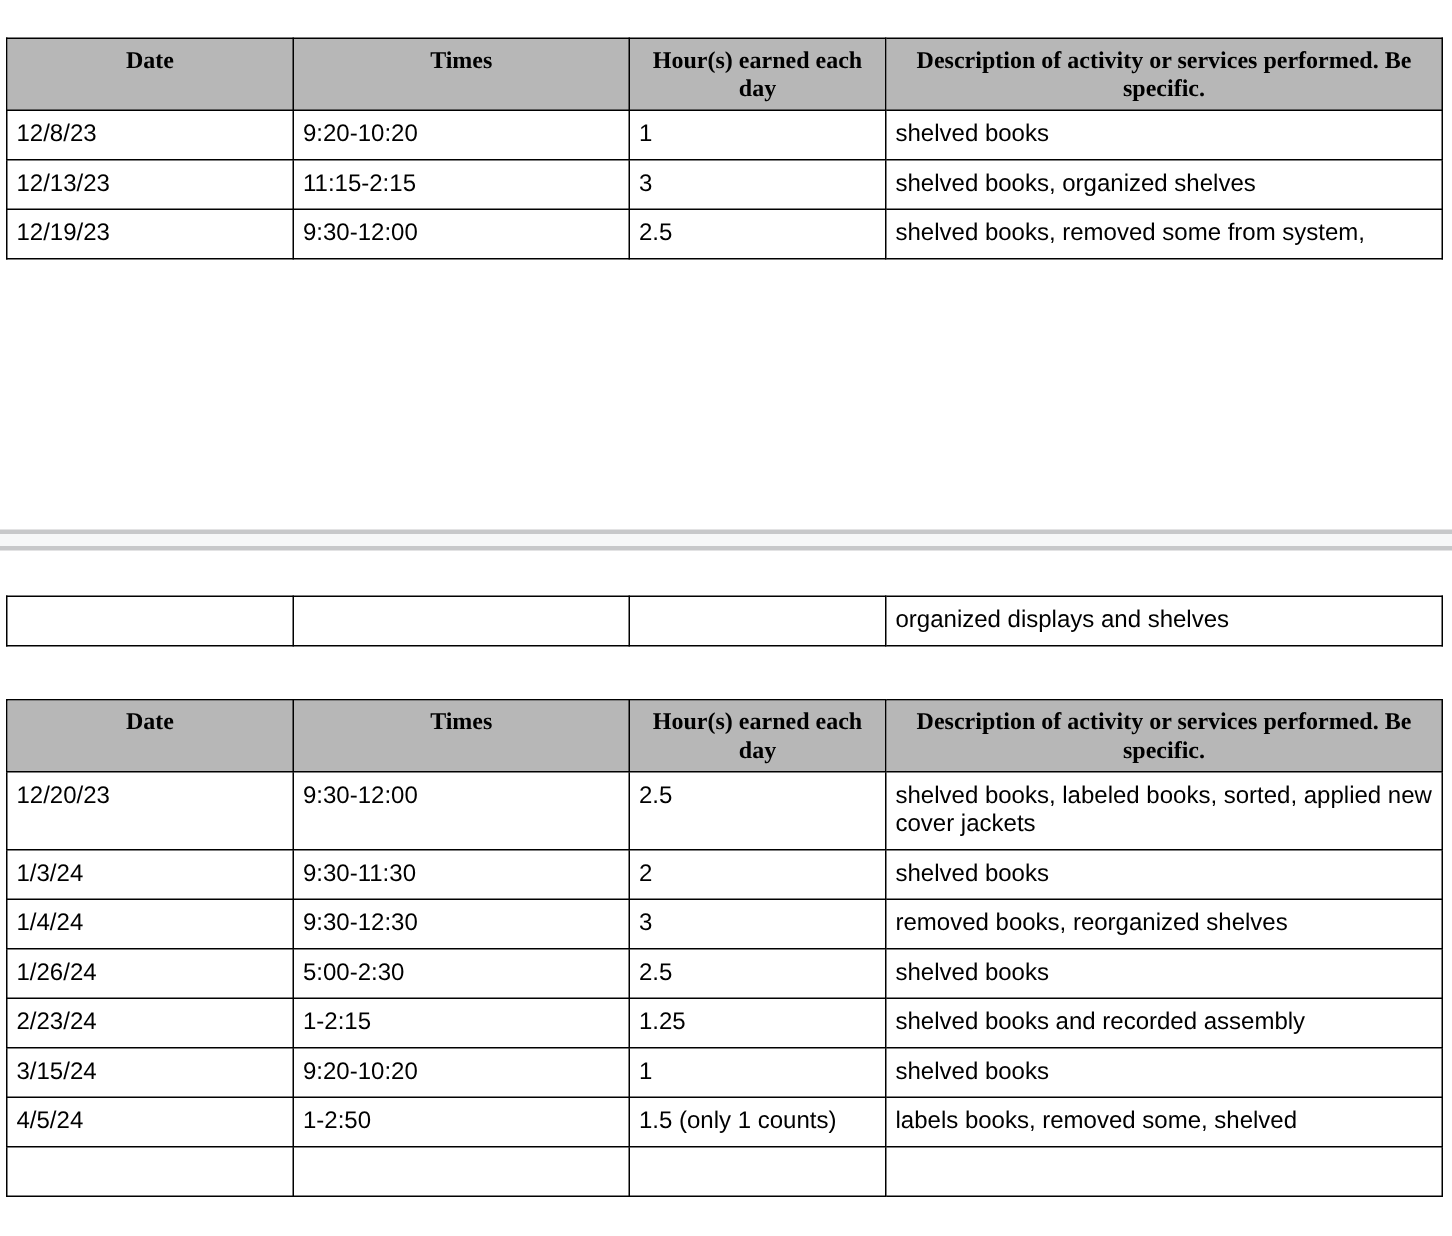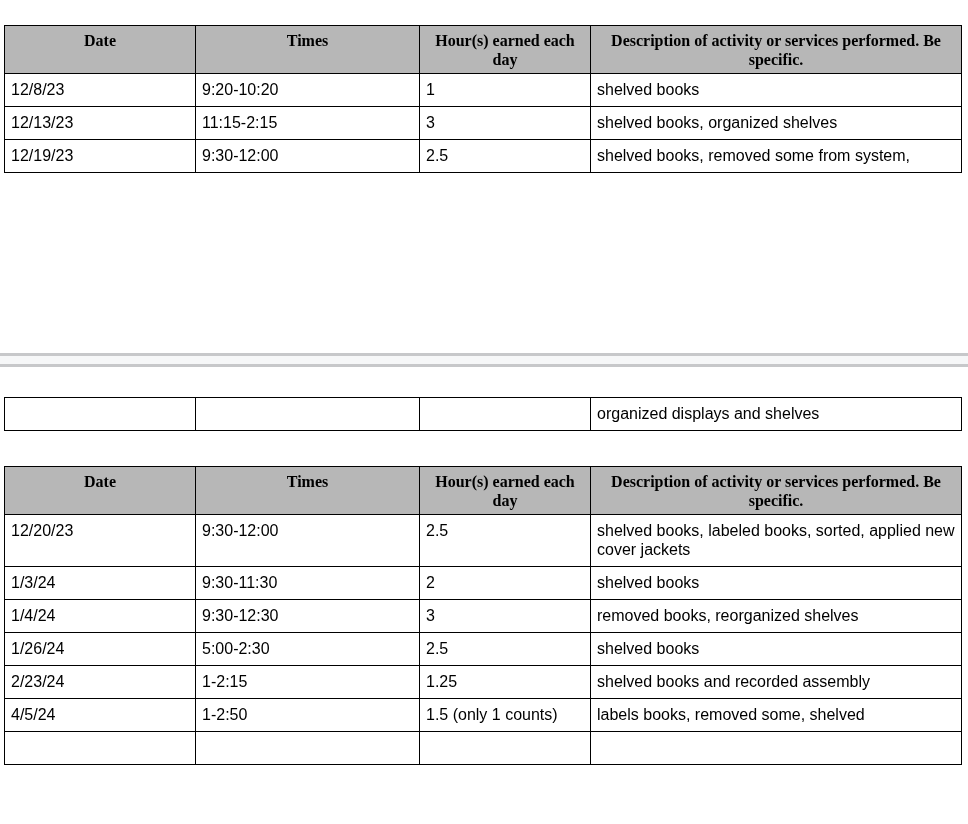--- a/index.html
+++ b/index.html
@@ -170,20 +170,26 @@
     <td>2.5</td>
     <td>shelved books</td>
   </tr>
         <tr>
     <td>2/23/24</td>
     <td>1-2:15</td>
     <td>1.25</td>
     <td>shelved books and recorded assembly</td>
   </tr>
         <tr>
+    <td>3/15/24</td>
+    <td>9:20-10:20</td>
+    <td>1</td>
+    <td>shelved books</td>
+  </tr>
+        <tr>
     <td>4/5/24</td>
     <td>1-2:50</td>
     <td>1.5 (only 1 counts)</td>
     <td>labels books, removed some, shelved</td>
   </tr>
         <tr>
     <td></td>
     <td></td>
     <td></td>
     <td></td>

